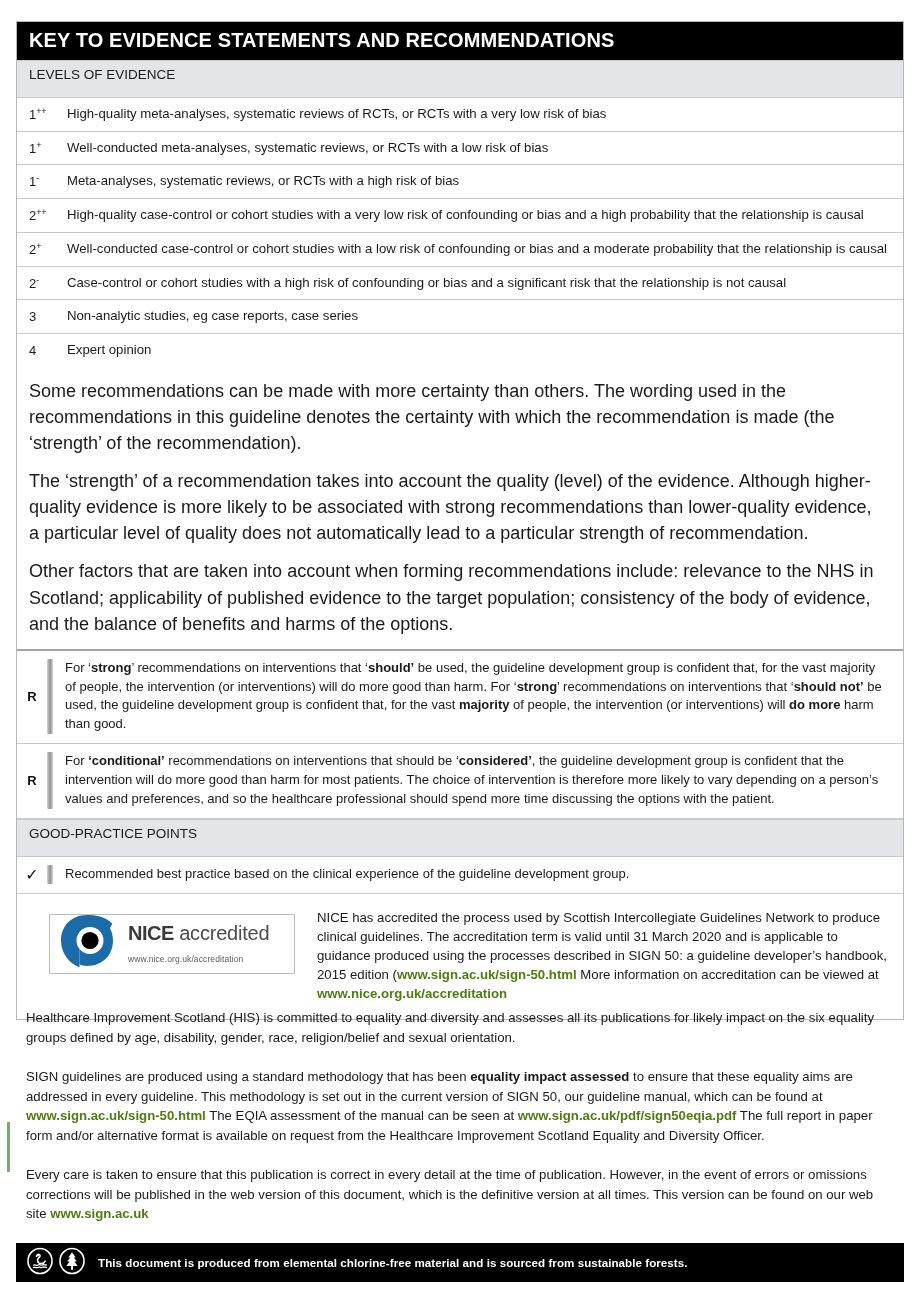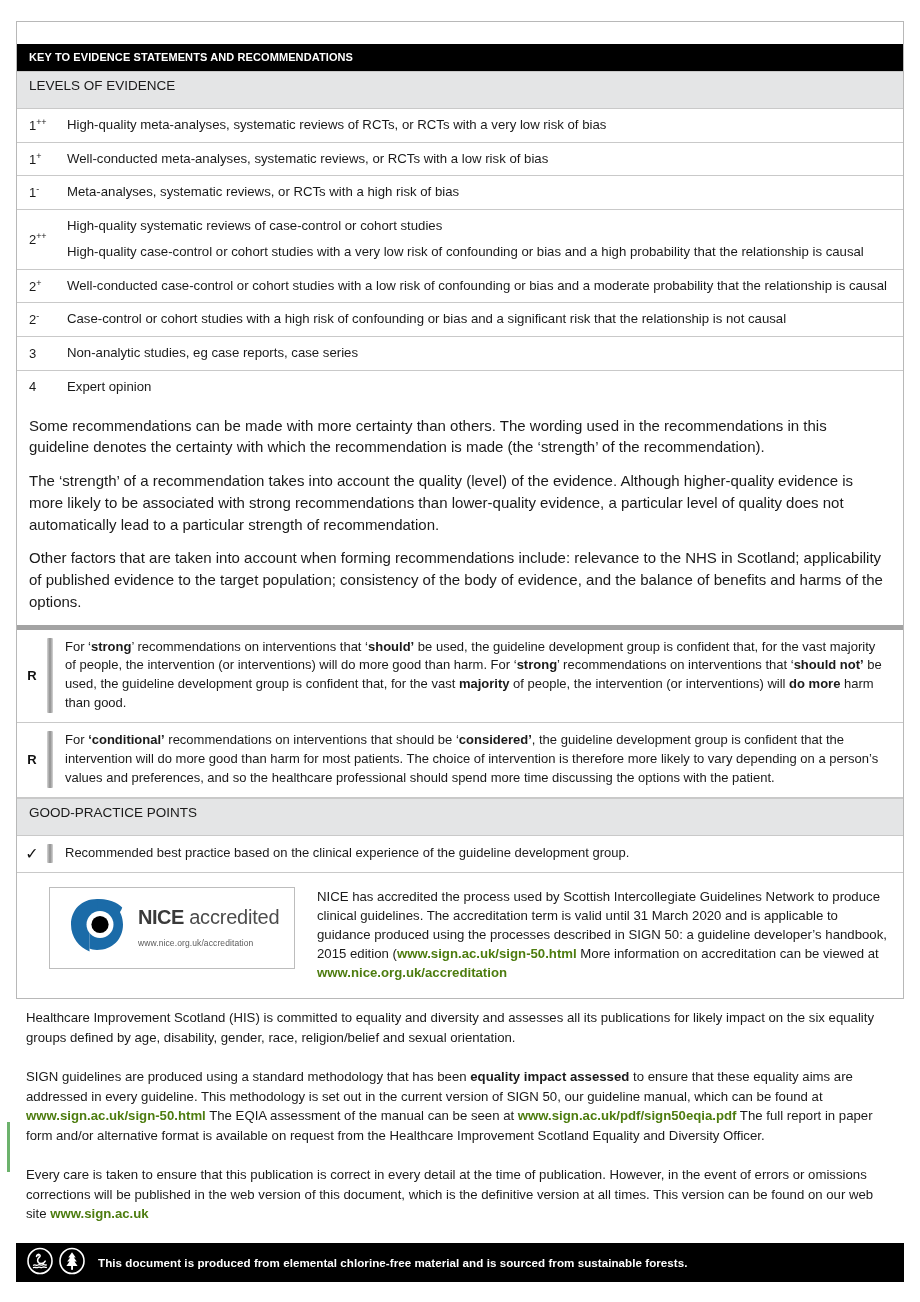--- a/index.html
+++ b/index.html
@@ -46,24 +46,23 @@
     width: 888px;
     border: 1px solid #b8b8b8;
     background: #ffffff;
     z-index: 1;
   }
 
   .black-header {
     background: #000000;
     color: #ffffff;
     font-weight: bold;
-    font-size: 11px;
+    font-size: 20px;
     padding: 7px 10px 8px 12px;
     letter-spacing: 0.1px;
-    margin-top: 22px;
   }
 
   .section-header {
     background: #e4e5e6;
     color: #1a1a1a;
     font-size: 13.5px;
     padding: 6px 12px 15px 12px;
     border-bottom: 1px solid #c9c9c9;
     border-top: 1px solid #c9c9c9;
   }
@@ -91,23 +90,23 @@
     font-size: 13.2px;
     line-height: 1.42;
     color: #1a1a1a;
   }
   .ev-text p { margin: 0 0 7px 0; }
   .ev-text p:last-child { margin-bottom: 0; }
 
   
   #rec-prose {
     padding: 11px 18px 12px 12px;
-    font-size: 15px;
+    font-size: 18px;
     line-height: 1.45;
-    border-bottom: 5px solid #a3a3a3;
+    border-bottom: 2px solid #a3a3a3;
   }
   #rec-prose p { margin: 0 0 12px 0; }
   #rec-prose p:last-child { margin-bottom: 0; }
 
   
   .r-row {
     display: flex;
     align-items: stretch;
     border-bottom: 1px solid #c9c9c9;
     padding: 8px 18px 9px 0;
@@ -155,27 +154,27 @@
 
   
   #nice-block {
     display: flex;
     align-items: flex-start;
     padding: 14px 16px 16px 32px;
   }
   #nice-logo-frame {
     flex: 0 0 246px;
     width: 246px;
-    height: 82px;
+    height: 60px;
     border: 1px solid #bdbdbd;
     background: #ffffff;
     display: flex;
     align-items: center;
-    padding-left: 18px;
-    margin-top: 0;
+    padding-left: 8px;
+    margin-top: 6px;
   }
   #nice-mark { flex: 0 0 62px; }
   #nice-words { padding-left: 8px; }
   .nice-title {
     font-size: 20px;
     color: #4c4c4c;
     letter-spacing: -0.2px;
     line-height: 1;
   }
   .nice-title b { color: #3a3a3a; font-weight: bold; letter-spacing: -0.5px;}
@@ -254,21 +253,20 @@
       </div>
       <div class="ev-row">
         <div class="ev-level">1<sup>-</sup></div>
         <div class="ev-text">
           <p>Meta-analyses, systematic reviews, or RCTs with a high risk of bias</p>
         </div>
       </div>
       <div class="ev-row">
         <div class="ev-level">2<sup>++</sup></div>
         <div class="ev-text">
-          <p>High-quality systematic reviews of case-control or cohort studies</p>
           <p>High-quality case-control or cohort studies with a very low risk of confounding or bias and a high probability that the relationship is causal</p>
         </div>
       </div>
       <div class="ev-row">
         <div class="ev-level">2<sup>+</sup></div>
         <div class="ev-text">
           <p>Well-conducted case-control or cohort studies with a low risk of confounding or bias and a moderate probability that the relationship is causal</p>
         </div>
       </div>
       <div class="ev-row">

